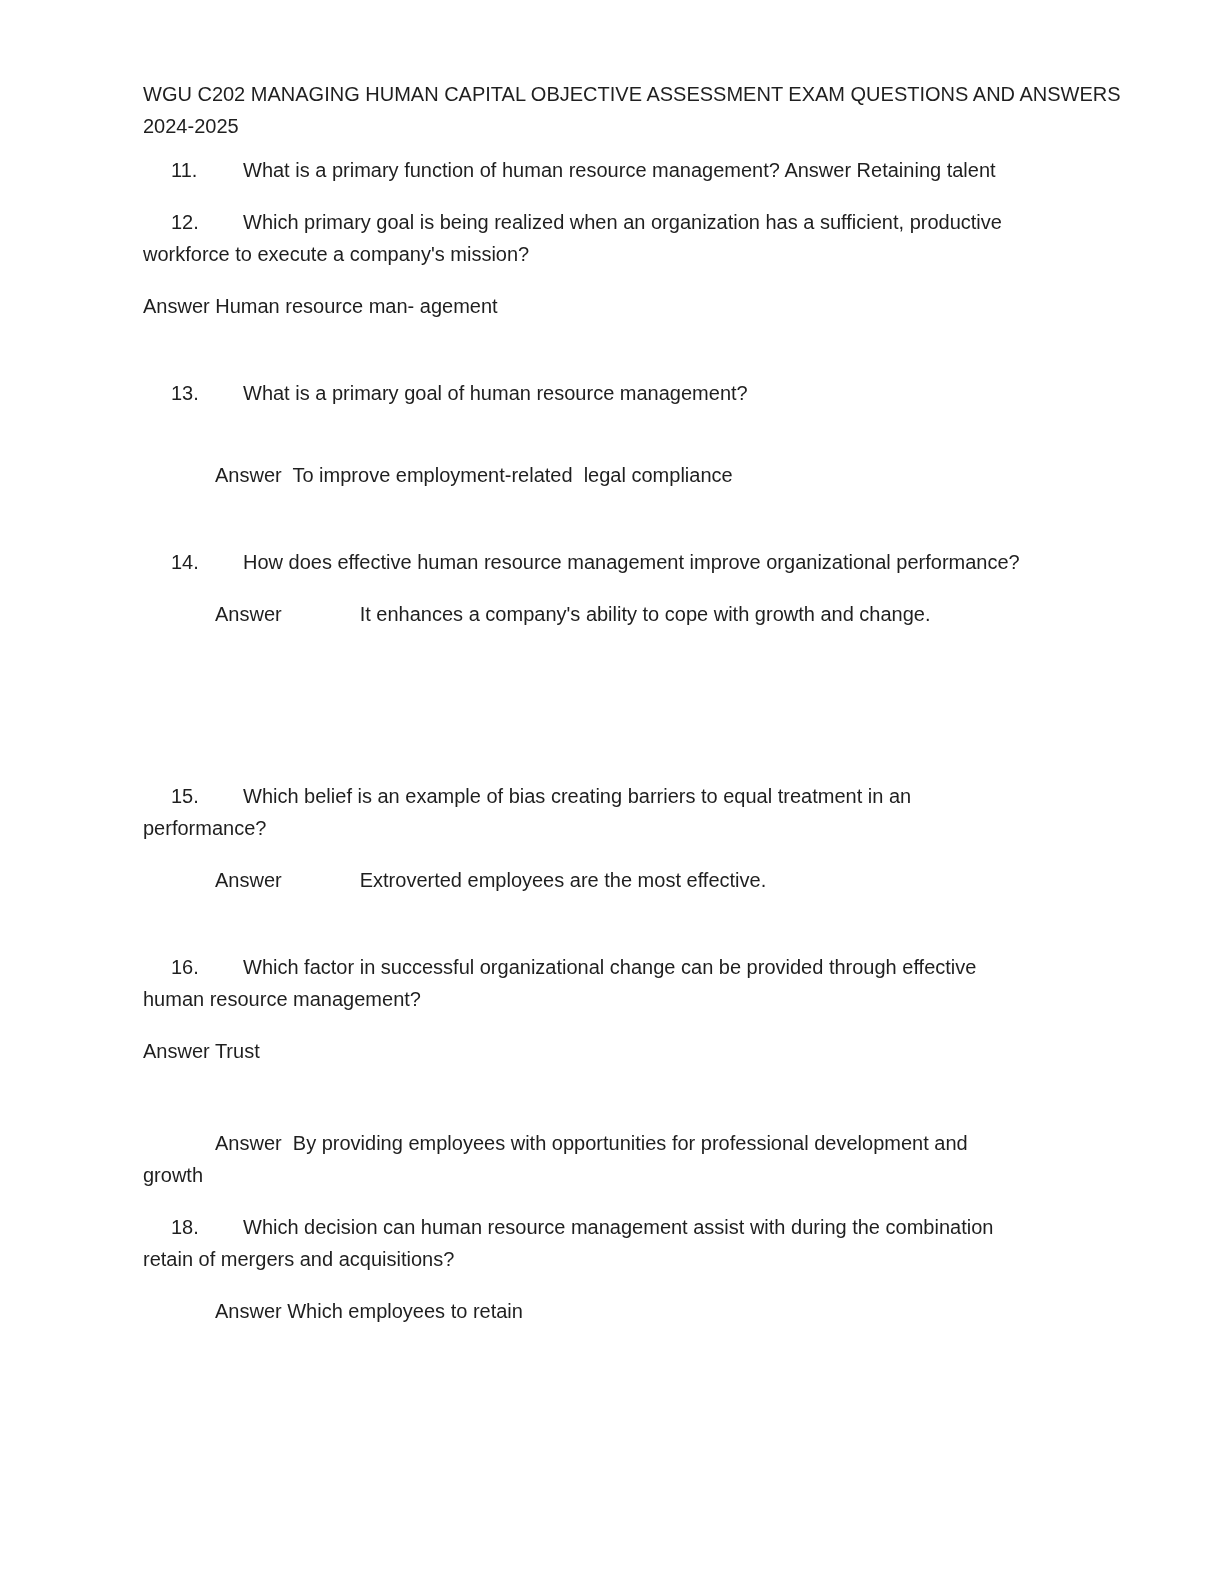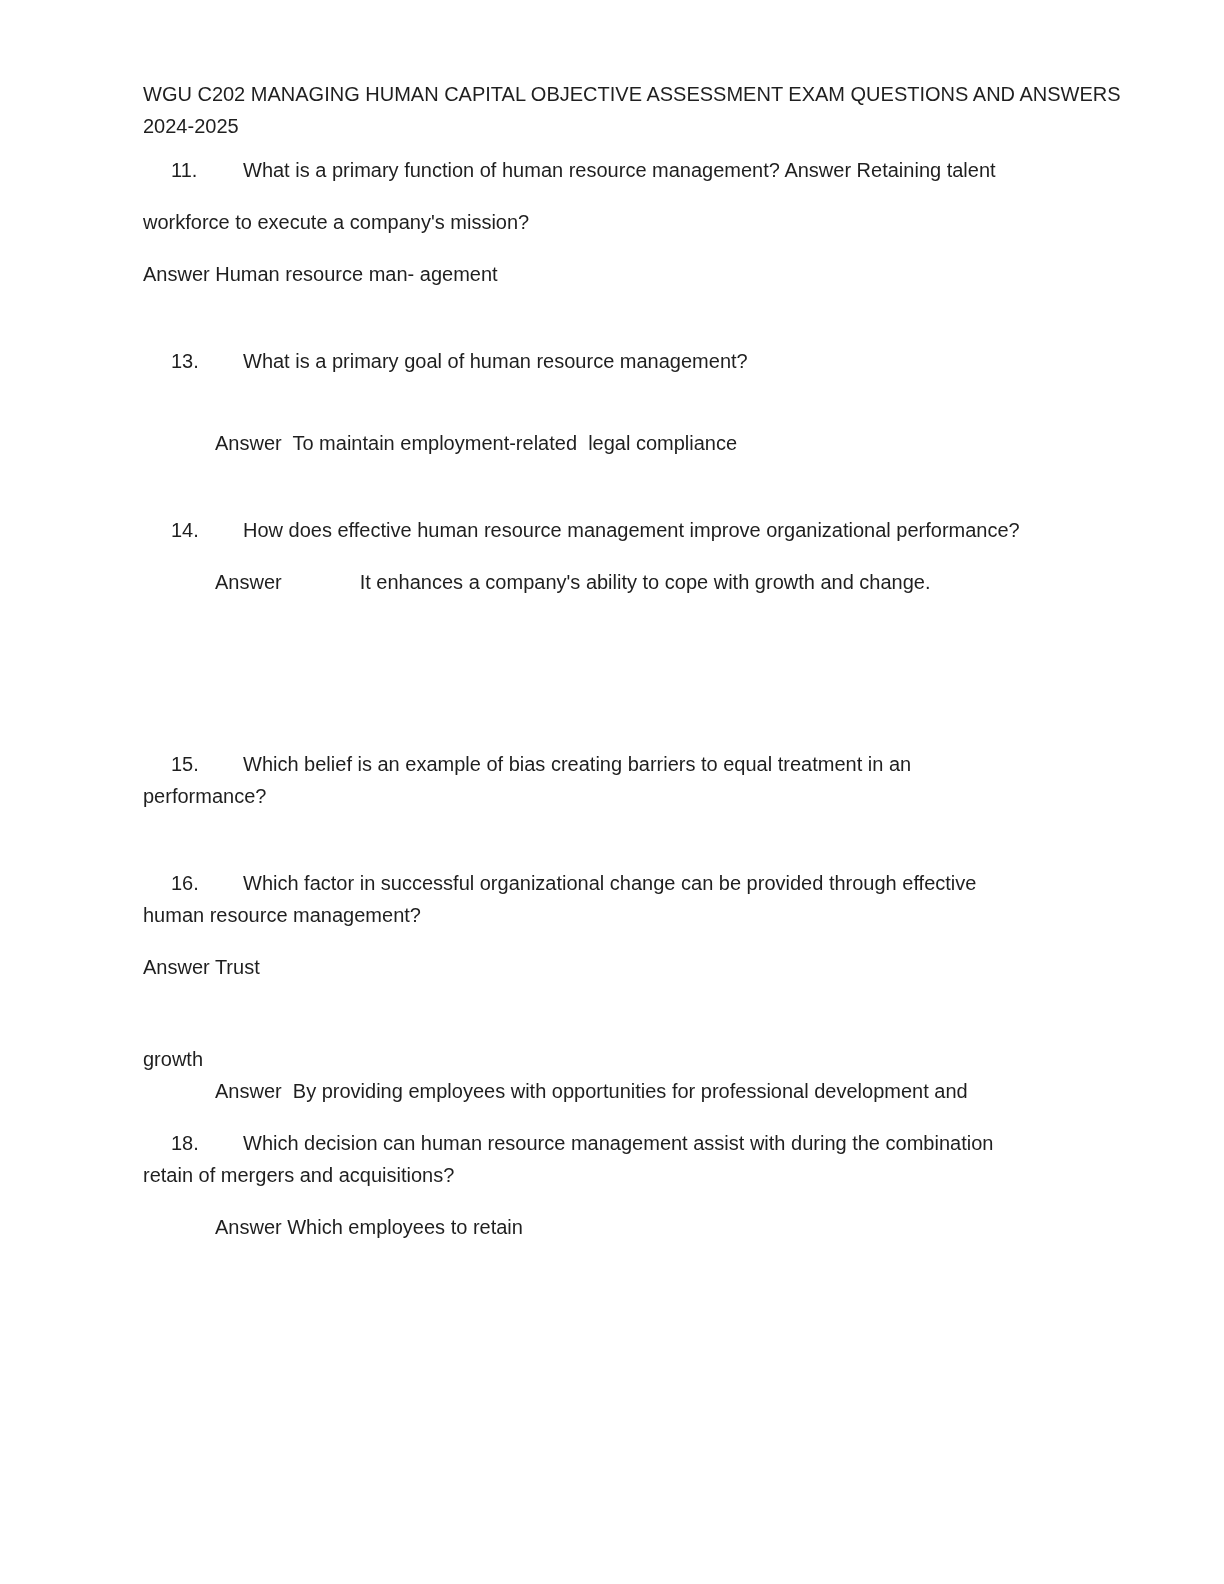--- a/index.html
+++ b/index.html
@@ -56,69 +56,73 @@
   <div class="para title-para">
     <div class="line">WGU C202 MANAGING HUMAN CAPITAL OBJECTIVE ASSESSMENT EXAM QUESTIONS AND ANSWERS</div>
     <div class="line">2024-2025</div>
   </div>
 
   <div class="para">
     <div class="line"><span class="num">11.</span><span>What is a primary function of human resource management? Answer Retaining talent</span></div>
   </div>
 
   <div class="para">
+    <div class="line"><span class="num">12.</span><span>Which primary goal is being realized when an organization has a sufficient, productive</span></div>
     <div class="line">workforce to execute a company's mission?</div>
   </div>
   <div class="para">
     <div class="line">Answer Human resource man- agement</div>
   </div>
 
   <div class="spacer-a"></div>
 
   <div class="para">
     <div class="line"><span class="num">13.</span><span>What is a primary goal of human resource management?</span></div>
   </div>
 
   <div class="spacer-b"></div>
 
   <div class="para">
-    <div class="line ind">Answer  To maintain employment-related  legal compliance</div>
+    <div class="line ind">Answer  To improve employment-related  legal compliance</div>
   </div>
 
   <div class="spacer-c"></div>
 
   <div class="para">
     <div class="line"><span class="num">14.</span><span>How does effective human resource management improve organizational performance?</span></div>
   </div>
   <div class="para">
     <div class="line ind"><span>Answer</span><span class="tab"></span><span>It enhances a company's ability to cope with growth and change.</span></div>
   </div>
 
   <div class="spacer-d"></div>
 
   <div class="para">
     <div class="line"><span class="num">15.</span><span>Which belief is an example of bias creating barriers to equal treatment in an</span></div>
     <div class="line">performance?</div>
   </div>
+  <div class="para">
+    <div class="line ind"><span>Answer</span><span class="tab"></span><span>Extroverted employees are the most effective.</span></div>
+  </div>
 
   <div class="spacer-e"></div>
 
   <div class="para">
     <div class="line"><span class="num">16.</span><span>Which factor in successful organizational change can be provided through effective</span></div>
     <div class="line">human resource management?</div>
   </div>
   <div class="para">
     <div class="line">Answer Trust</div>
   </div>
 
   <div class="spacer-f"></div>
 
   <div class="para">
+    <div class="line ind">Answer  By providing employees with opportunities for professional development and</div>
     <div class="line">growth</div>
-    <div class="line ind">Answer  By providing employees with opportunities for professional development and</div>
   </div>
 
   <div class="para">
     <div class="line"><span class="num">18.</span><span>Which decision can human resource management assist with during the combination</span></div>
     <div class="line">retain of mergers and acquisitions?</div>
   </div>
   <div class="para">
     <div class="line ind">Answer Which employees to retain</div>
   </div>
 

